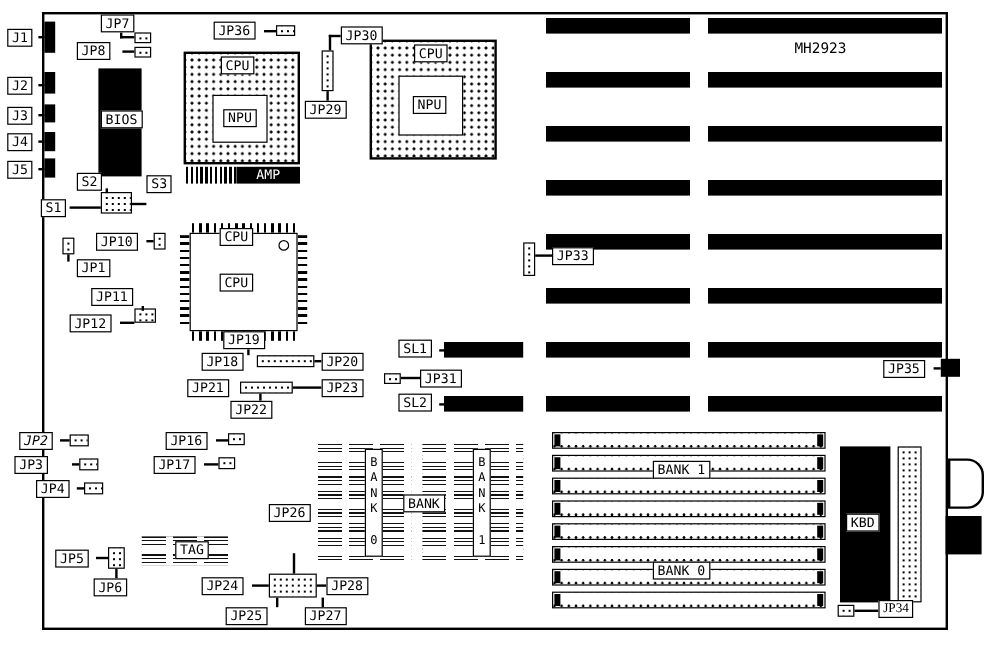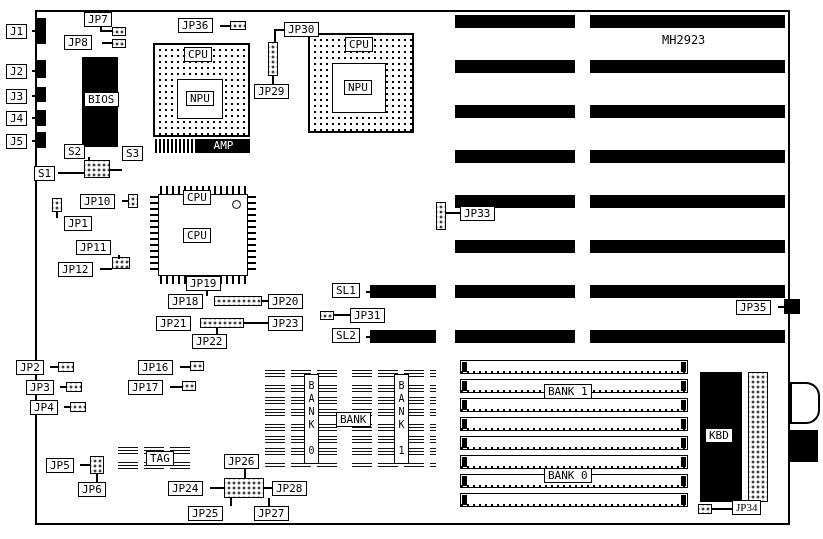--- a/index.html
+++ b/index.html
@@ -171,24 +171,24 @@
   <div class="label" style="left:350px;top:308px;">JP31</div>
 
   <div class="jmp" style="left:436px;top:202px;width:10px;height:28px;"></div>
   <div class="wire" style="left:446px;top:212px;width:14px;height:2px;"></div>
   <div class="label" style="left:460px;top:206px;">JP33</div>
 
   <div class="label" style="left:736px;top:300px;">JP35</div>
   <div class="wire" style="left:778px;top:306px;width:6px;height:2px;"></div>
   <div class="bar" style="left:784px;top:299px;width:16px;height:15px;"></div>
 
-  <div class="label" style="left:16px;top:360px;">JP2</div>
+  <div class="label" style="left:16px;top:360px;font-style:italic;">JP2</div>
   <div class="wire" style="left:50px;top:366px;width:8px;height:2px;"></div>
   <div class="jmp" style="left:58px;top:362px;width:16px;height:10px;"></div>
-  <div class="label" style="left:26px;top:380px;">JP3</div>
+  <div class="label" style="left:12px;top:380px;">JP3</div>
   <div class="wire" style="left:60px;top:386px;width:6px;height:2px;"></div>
   <div class="jmp" style="left:66px;top:382px;width:16px;height:10px;"></div>
   <div class="label" style="left:30px;top:400px;">JP4</div>
   <div class="wire" style="left:64px;top:406px;width:6px;height:2px;"></div>
   <div class="jmp" style="left:70px;top:402px;width:16px;height:10px;"></div>
 
   <div class="label" style="left:138px;top:360px;">JP16</div>
   <div class="wire" style="left:180px;top:366px;width:10px;height:2px;"></div>
   <div class="jmp" style="left:190px;top:361px;width:14px;height:10px;"></div>
   <div class="label" style="left:128px;top:380px;">JP17</div>
@@ -220,21 +220,21 @@
 
   <div class="chipgrid" style="left:118px;top:447px;width:72px;height:24px;"></div>
   <div class="label" style="left:146px;top:451px;">TAG</div>
 
   <div class="label" style="left:46px;top:458px;">JP5</div>
   <div class="wire" style="left:80px;top:464px;width:10px;height:2px;"></div>
   <div class="jmp" style="left:90px;top:456px;width:14px;height:18px;"></div>
   <div class="wire" style="left:96px;top:474px;width:2px;height:8px;"></div>
   <div class="label" style="left:78px;top:482px;">JP6</div>
 
-  <div class="label" style="left:224px;top:454px;">JP26</div>
+  <div class="label" style="left:224px;top:420px;">JP26</div>
   <div class="wire" style="left:244px;top:461px;width:2px;height:17px;"></div>
   <div class="jmp" style="left:224px;top:478px;width:40px;height:20px;"></div>
   <div class="label" style="left:168px;top:481px;">JP24</div>
   <div class="wire" style="left:210px;top:487px;width:14px;height:2px;"></div>
   <div class="label" style="left:272px;top:481px;">JP28</div>
   <div class="wire" style="left:264px;top:487px;width:8px;height:2px;"></div>
   <div class="label" style="left:188px;top:506px;">JP25</div>
   <div class="wire" style="left:230px;top:498px;width:2px;height:8px;"></div>
   <div class="label" style="left:254px;top:506px;">JP27</div>
   <div class="wire" style="left:268px;top:498px;width:2px;height:8px;"></div>

